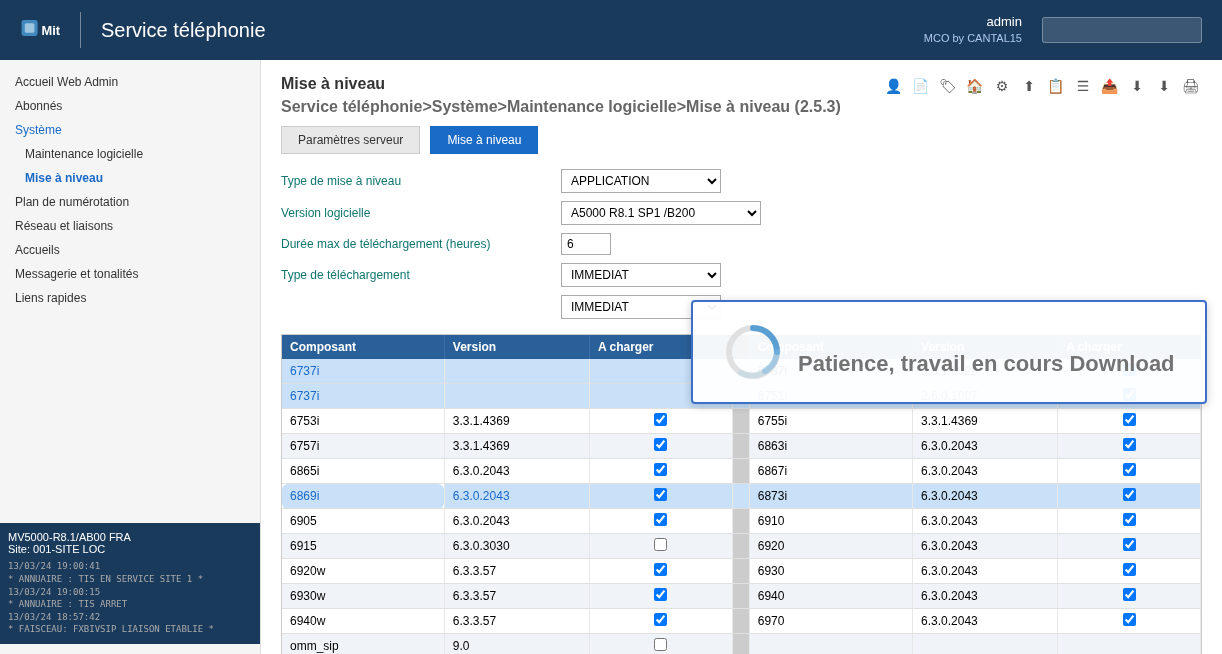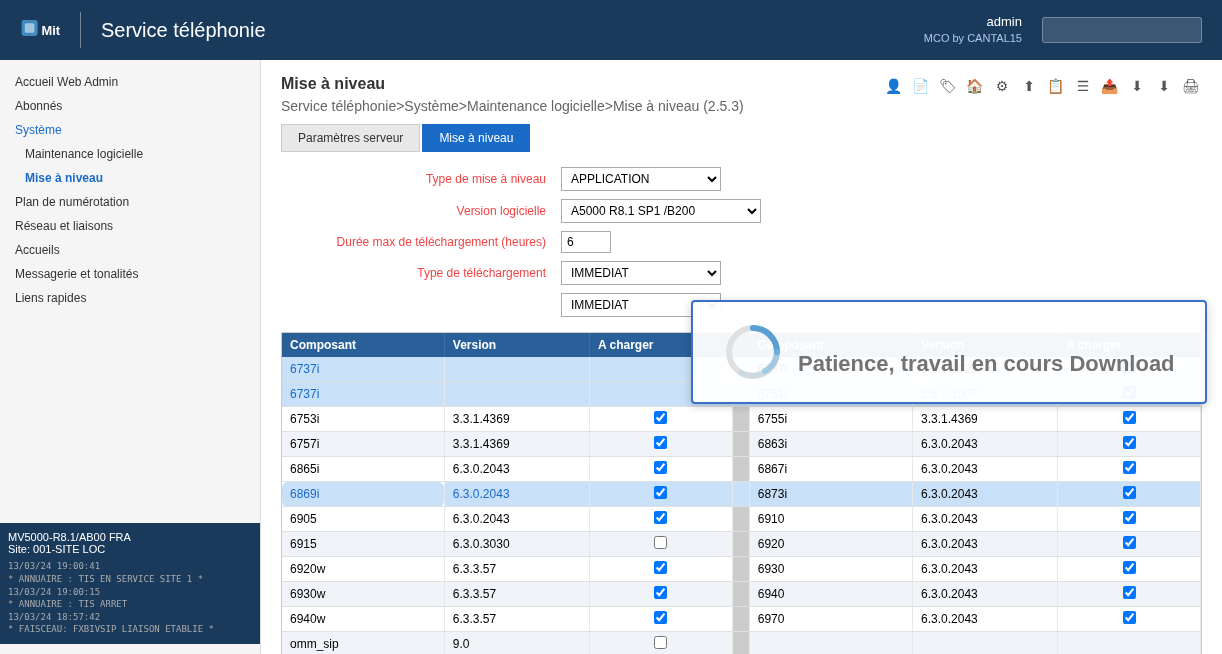--- a/index.html
+++ b/index.html
@@ -112,23 +112,24 @@
       background: white;
       padding: 15px 20px;
       position: relative;
     }
     .page-title {
       font-size: 16px;
       color: #333;
       margin-bottom: 5px;
     }
     .breadcrumb {
-      font-size: 14px;
+      font-size: 16px;
       color: #666;
       margin-bottom: 10px;
+      font-weight: bold;
     }
 
     
     .toolbar-icons {
       position: absolute;
       top: 15px;
       right: 20px;
       display: flex;
       gap: 5px;
       align-items: center;
@@ -150,42 +151,41 @@
       margin-bottom: 15px;
       border-bottom: none;
     }
     .tab {
       padding: 6px 16px;
       cursor: pointer;
       font-size: 12px;
       border: 1px solid #ccc;
       background: #e8e8e8;
       color: #333;
-      margin-right: 2px;
+      margin-right: 10px;
     }
     .tab.active {
       background: #1a6ac8;
       color: white;
       border-color: #1a6ac8;
     }
 
     
     .form-section {
       margin-bottom: 15px;
     }
     .form-row {
       display: flex;
       align-items: center;
       margin-bottom: 8px;
     }
     .form-label {
       width: 280px;
-      text-align: right;
       padding-right: 15px;
-      color: #ef4444;
+      color: #0f766e;
       font-size: 12px;
     }
     .form-control select {
       padding: 3px 5px;
       font-size: 12px;
       border: 1px solid #aaa;
       background: white;
       min-width: 160px;
     }
     .form-control input[type=text] {

